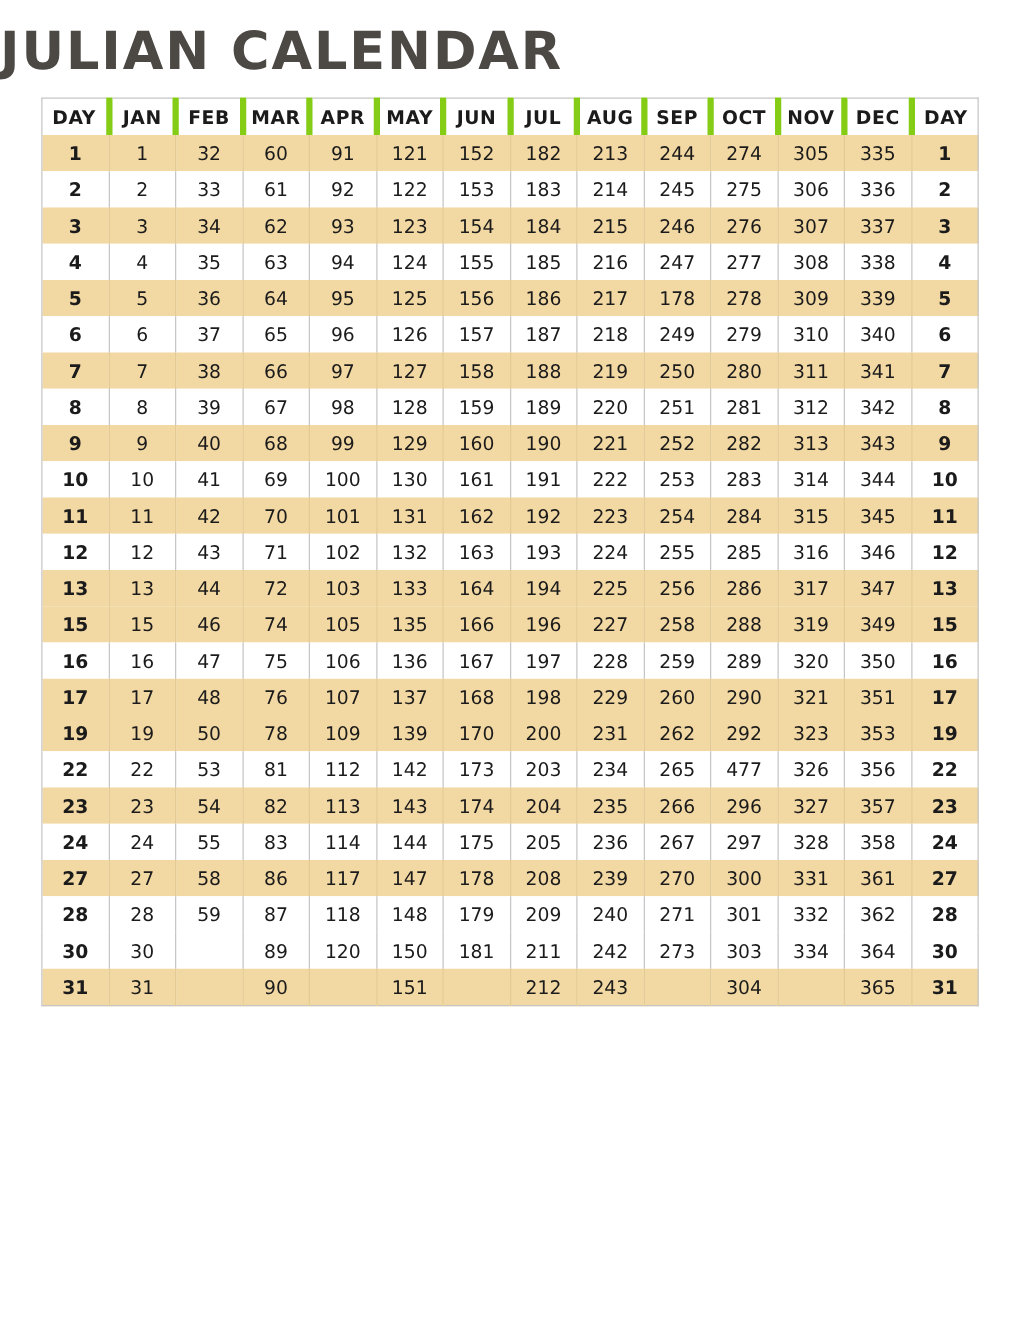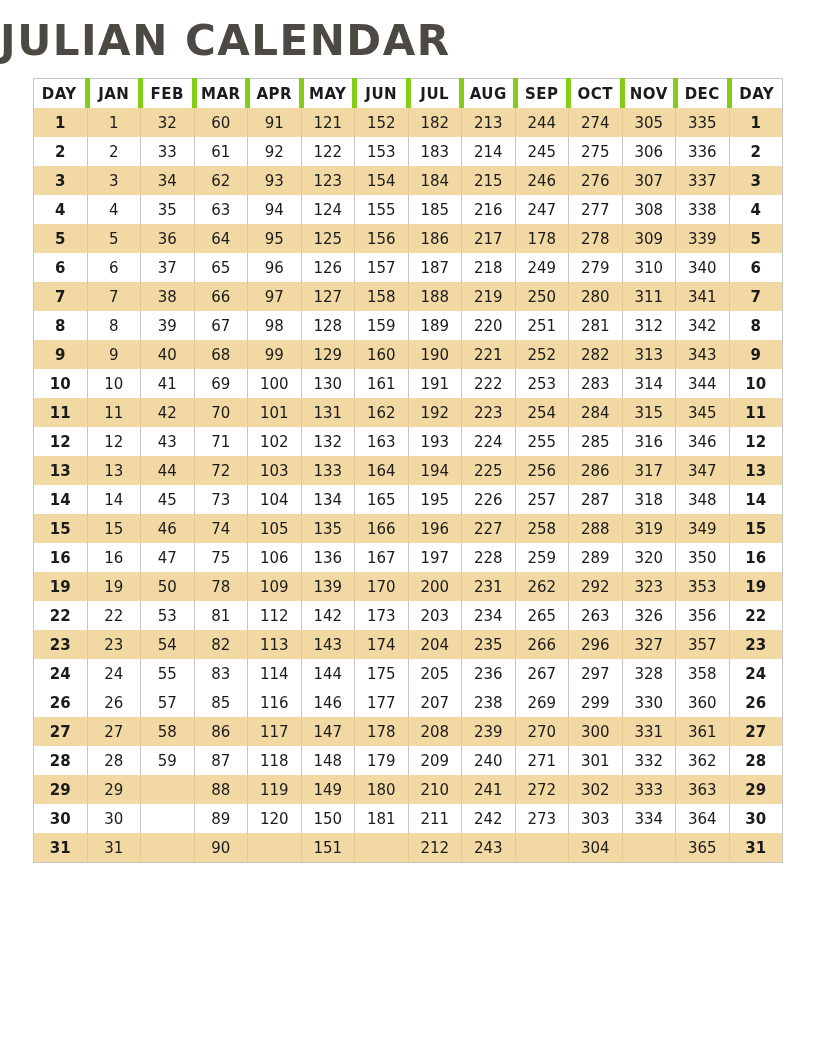--- a/index.html
+++ b/index.html
@@ -292,36 +292,20 @@
           <td>133</td>
           <td>164</td>
           <td>194</td>
           <td>225</td>
           <td>256</td>
           <td>286</td>
           <td>317</td>
           <td>347</td>
           <td class="day-col">13</td>
         </tr>
-        <tr>
-          <td class="day-col">14</td>
-          <td>14</td>
-          <td>45</td>
-          <td>73</td>
-          <td>104</td>
-          <td>134</td>
-          <td>165</td>
-          <td>195</td>
-          <td>226</td>
-          <td>257</td>
-          <td>287</td>
-          <td>318</td>
-          <td>348</td>
-          <td class="day-col">14</td>
-        </tr>
         <tr class="highlight">
           <td class="day-col">15</td>
           <td>15</td>
           <td>46</td>
           <td>74</td>
           <td>105</td>
           <td>135</td>
           <td>166</td>
           <td>196</td>
           <td>227</td>
@@ -341,20 +325,36 @@
           <td>167</td>
           <td>197</td>
           <td>228</td>
           <td>259</td>
           <td>289</td>
           <td>320</td>
           <td>350</td>
           <td class="day-col">16</td>
         </tr>
         <tr class="highlight">
+          <td class="day-col">17</td>
+          <td>17</td>
+          <td>48</td>
+          <td>76</td>
+          <td>107</td>
+          <td>137</td>
+          <td>168</td>
+          <td>198</td>
+          <td>229</td>
+          <td>260</td>
+          <td>290</td>
+          <td>321</td>
+          <td>351</td>
+          <td class="day-col">17</td>
+        </tr>
+        <tr class="highlight">
           <td class="day-col">19</td>
           <td>19</td>
           <td>50</td>
           <td>78</td>
           <td>109</td>
           <td>139</td>
           <td>170</td>
           <td>200</td>
           <td>231</td>
           <td>262</td>
@@ -367,21 +367,21 @@
           <td class="day-col">22</td>
           <td>22</td>
           <td>53</td>
           <td>81</td>
           <td>112</td>
           <td>142</td>
           <td>173</td>
           <td>203</td>
           <td>234</td>
           <td>265</td>
-          <td>263</td>
+          <td>477</td>
           <td>326</td>
           <td>356</td>
           <td class="day-col">22</td>
         </tr>
         <tr class="highlight">
           <td class="day-col">23</td>
           <td>23</td>
           <td>54</td>
           <td>82</td>
           <td>113</td>
@@ -404,36 +404,20 @@
           <td>144</td>
           <td>175</td>
           <td>205</td>
           <td>236</td>
           <td>267</td>
           <td>297</td>
           <td>328</td>
           <td>358</td>
           <td class="day-col">24</td>
         </tr>
-        <tr>
-          <td class="day-col">26</td>
-          <td>26</td>
-          <td>57</td>
-          <td>85</td>
-          <td>116</td>
-          <td>146</td>
-          <td>177</td>
-          <td>207</td>
-          <td>238</td>
-          <td>269</td>
-          <td>299</td>
-          <td>330</td>
-          <td>360</td>
-          <td class="day-col">26</td>
-        </tr>
         <tr class="highlight">
           <td class="day-col">27</td>
           <td>27</td>
           <td>58</td>
           <td>86</td>
           <td>117</td>
           <td>147</td>
           <td>178</td>
           <td>208</td>
           <td>239</td>
@@ -452,36 +436,20 @@
           <td>148</td>
           <td>179</td>
           <td>209</td>
           <td>240</td>
           <td>271</td>
           <td>301</td>
           <td>332</td>
           <td>362</td>
           <td class="day-col">28</td>
         </tr>
-        <tr class="highlight">
-          <td class="day-col">29</td>
-          <td>29</td>
-          <td></td>
-          <td>88</td>
-          <td>119</td>
-          <td>149</td>
-          <td>180</td>
-          <td>210</td>
-          <td>241</td>
-          <td>272</td>
-          <td>302</td>
-          <td>333</td>
-          <td>363</td>
-          <td class="day-col">29</td>
-        </tr>
         <tr>
           <td class="day-col">30</td>
           <td>30</td>
           <td></td>
           <td>89</td>
           <td>120</td>
           <td>150</td>
           <td>181</td>
           <td>211</td>
           <td>242</td>

